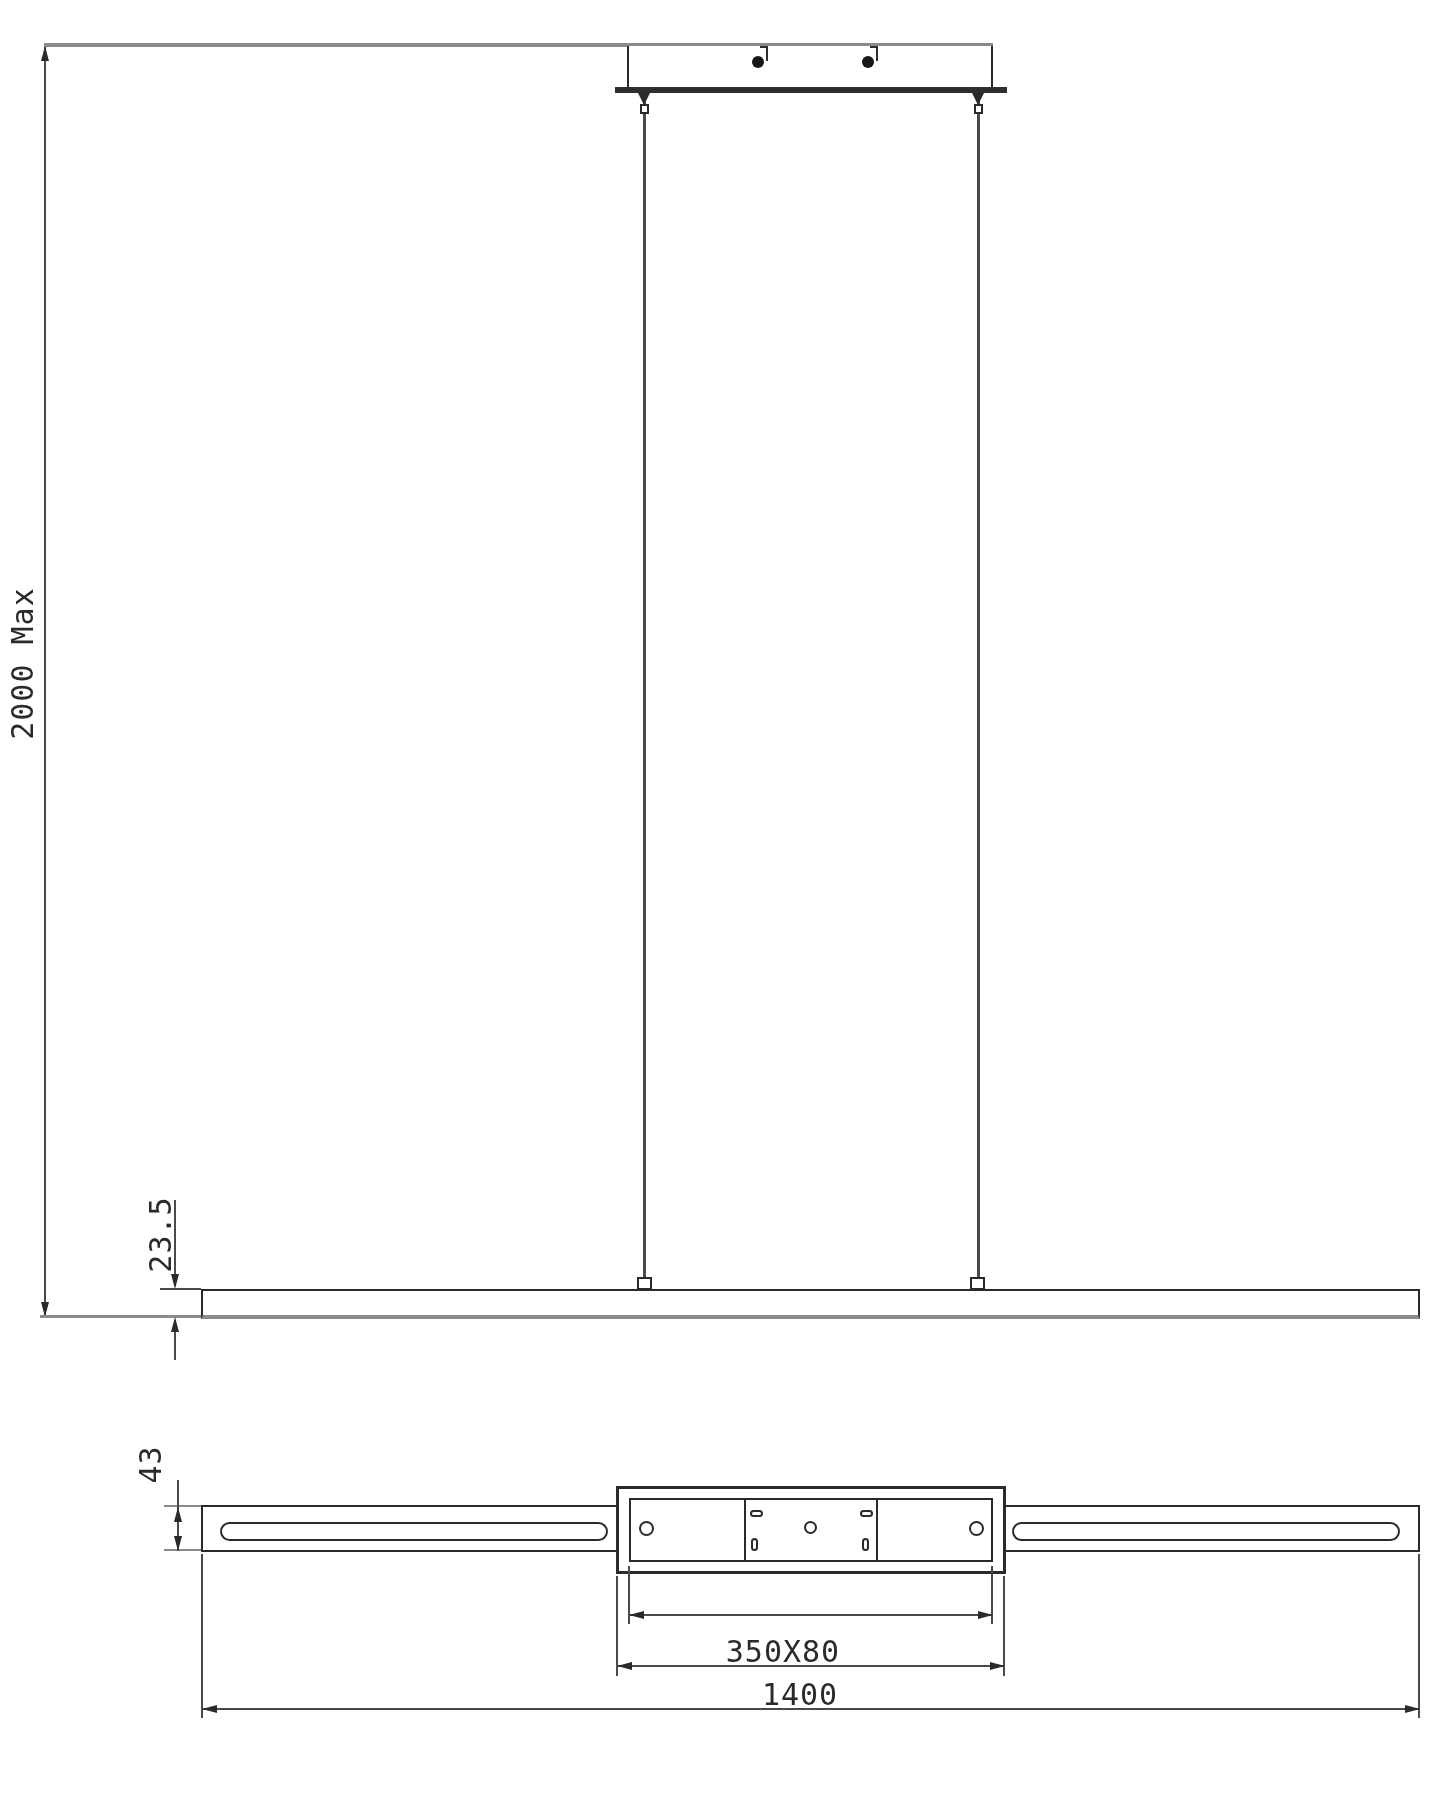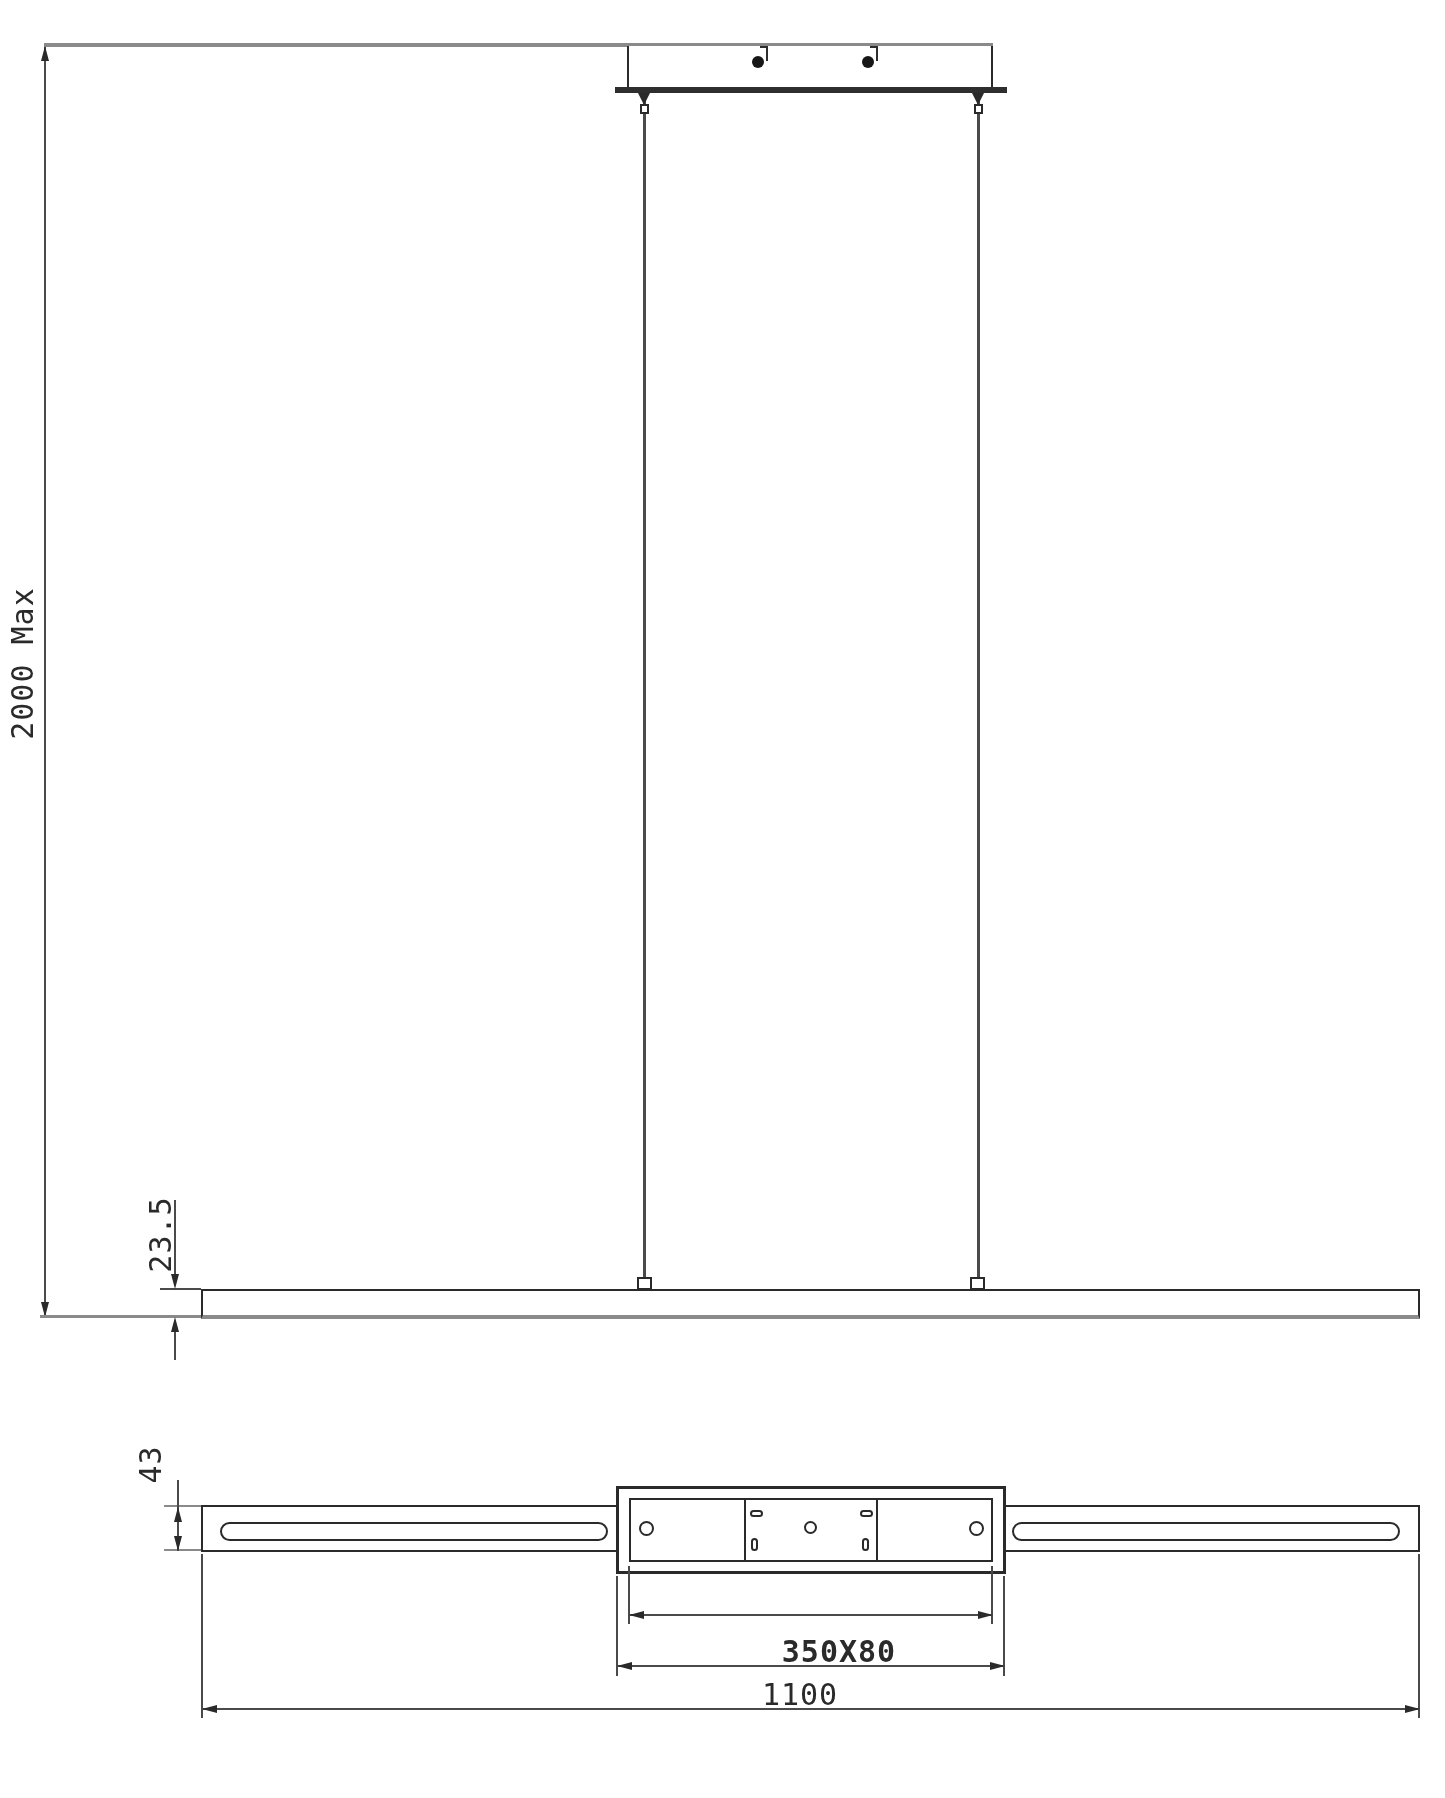--- a/index.html
+++ b/index.html
@@ -92,22 +92,22 @@
   <div class="ln mid" style="left:991px;top:1566px;width:2px;height:58px;"></div>
   <div class="ln mid" style="left:629px;top:1614px;width:364px;height:2px;"></div>
   <div class="arr left" style="left:629px;top:1611px;"></div>
   <div class="arr right" style="left:978px;top:1611px;"></div>
 
   <div class="ln mid" style="left:616px;top:1576px;width:2px;height:100px;"></div>
   <div class="ln mid" style="left:1003px;top:1576px;width:2px;height:100px;"></div>
   <div class="ln mid" style="left:617px;top:1665px;width:388px;height:2px;"></div>
   <div class="arr left" style="left:617px;top:1662px;"></div>
   <div class="arr right" style="left:990px;top:1662px;"></div>
-  <div class="lbl" style="left:689px;top:1634px;width:300px;font-weight:bold;">350X80</div>
+  <div class="lbl" style="left:633px;top:1634px;width:300px;">350X80</div>
 
   <div class="ln mid" style="left:201px;top:1554px;width:2px;height:164px;"></div>
   <div class="ln mid" style="left:1418px;top:1554px;width:2px;height:164px;"></div>
   <div class="ln mid" style="left:202px;top:1708px;width:1218px;height:2px;"></div>
   <div class="arr left" style="left:202px;top:1705px;"></div>
   <div class="arr right" style="left:1405px;top:1705px;"></div>
-  <div class="lbl" style="left:650px;top:1677px;width:300px;">1100</div>
+  <div class="lbl" style="left:650px;top:1677px;width:300px;">1400</div>
 
 </div>
 
 </body></html>

